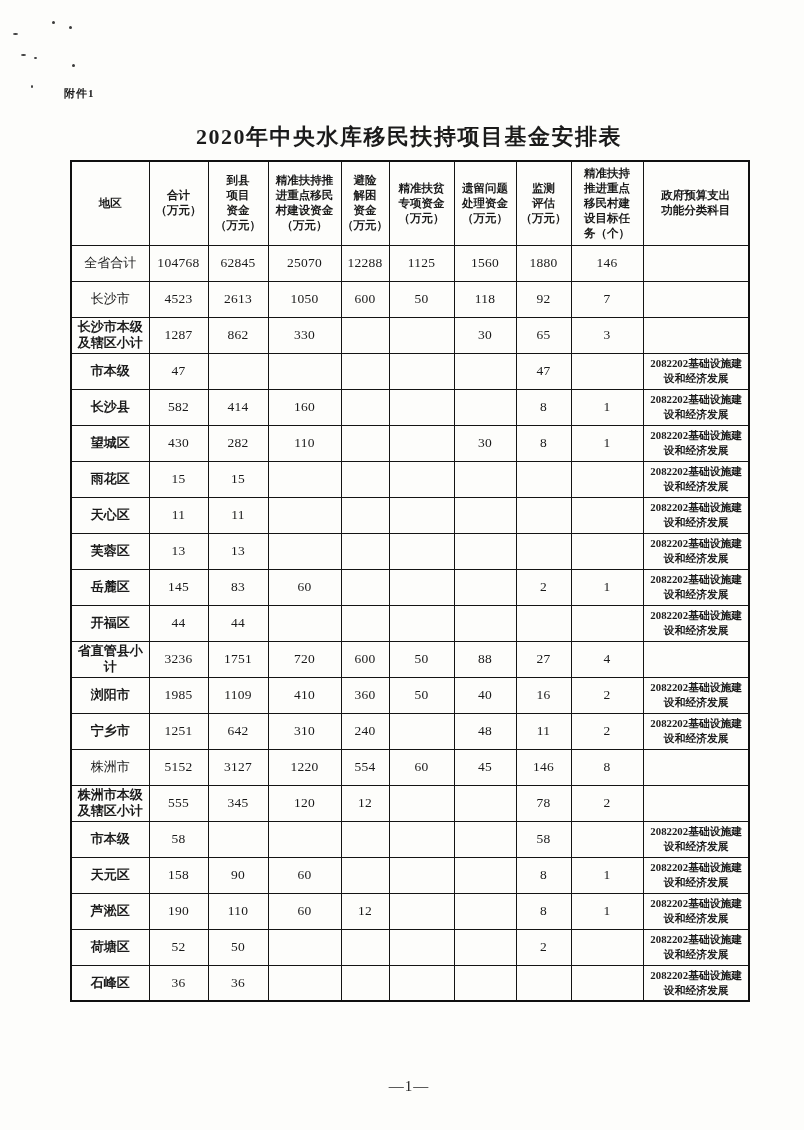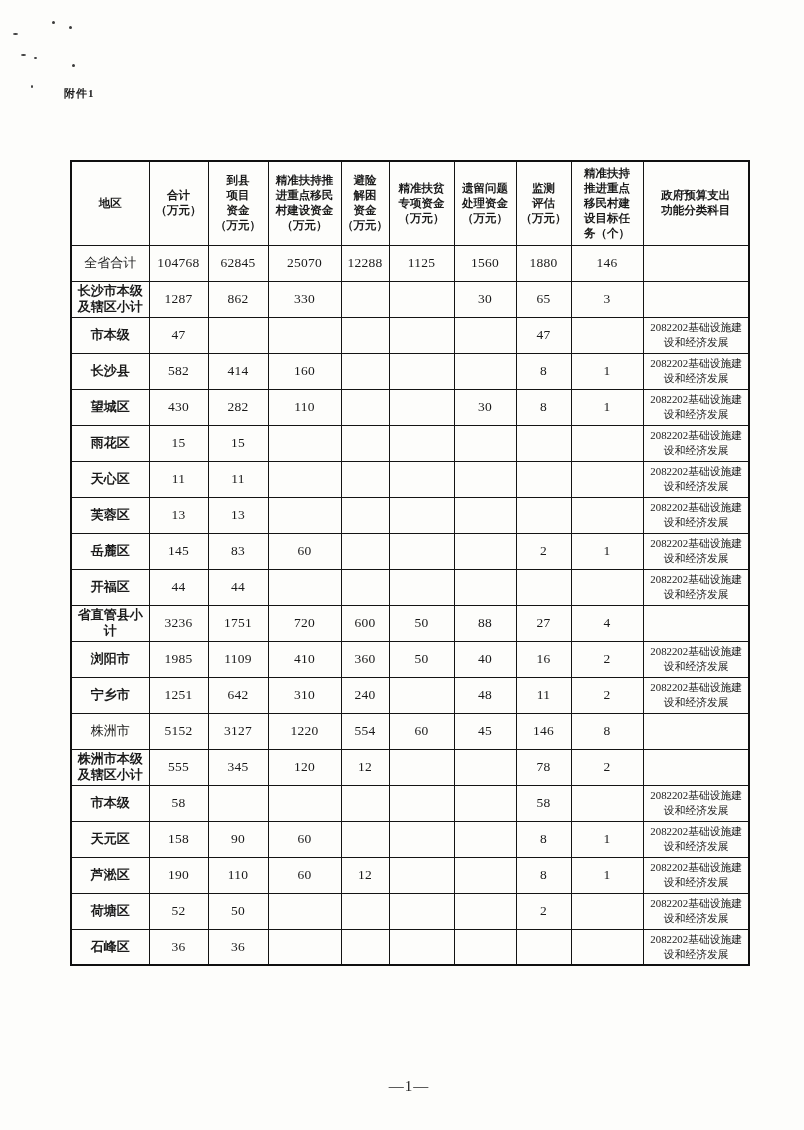--- a/index.html
+++ b/index.html
@@ -70,21 +70,21 @@
     font-size: 13.5px;
     font-weight: 400;
     letter-spacing: 0.3px;
   }
   td.subject-cell {
     font-size: 10.8px;
     text-align: left;
     line-height: 1.35;
     padding: 1px 2px 1px 3px;
     word-break: break-all;
-    font-weight: 400;
+    font-weight: 700;
   }
   tr.style-total td, tr.style-city td { font-weight: 400; }
   tr.style-subtotal td.region-cell { font-weight: 700; }
 
   .col-1 { width: 78px; }
   .col-2 { width: 59px; }
   .col-3 { width: 60px; }
   .col-4 { width: 73px; }
   .col-5 { width: 48px; }
   .col-6 { width: 65px; }
@@ -110,20 +110,21 @@
   <div class="speck" style="left:13px;top:33px;width:5px;height:2px;"></div>
   <div class="speck" style="left:52px;top:21px;width:3px;height:3px;"></div>
   <div class="speck" style="left:69px;top:26px;width:3px;height:3px;"></div>
   <div class="speck" style="left:21px;top:54px;width:5px;height:2px;"></div>
   <div class="speck" style="left:34px;top:57px;width:3px;height:2px;"></div>
   <div class="speck" style="left:72px;top:64px;width:3px;height:3px;"></div>
   <div class="speck" style="left:31px;top:85px;width:2px;height:3px;"></div>
 
   <div class="attachment-label">附件1</div>
 
+  <div class="doc-title">2020年中央水库移民扶持项目基金安排表</div>
 
   <table class="fund-table">
     <colgroup>
       <col class="col-1">
         <col class="col-2">
         <col class="col-3">
         <col class="col-4">
         <col class="col-5">
       <col class="col-6">
         <col class="col-7">
@@ -172,20 +173,32 @@
           <td class="value-cell">104768</td>
           <td class="value-cell">62845</td>
           <td class="value-cell">25070</td>
           <td class="value-cell">12288</td>
           <td class="value-cell">1125</td>
           <td class="value-cell">1560</td>
           <td class="value-cell">1880</td>
           <td class="value-cell">146</td>
           <td class="subject-cell"></td>
         </tr>
+        <tr class="style-city">
+          <td class="region-cell">长沙市</td>
+          <td class="value-cell">4523</td>
+          <td class="value-cell">2613</td>
+          <td class="value-cell">1050</td>
+          <td class="value-cell">600</td>
+          <td class="value-cell">50</td>
+          <td class="value-cell">118</td>
+          <td class="value-cell">92</td>
+          <td class="value-cell">7</td>
+          <td class="subject-cell"></td>
+        </tr>
         <tr class="style-subtotal">
           <td class="region-cell">长沙市本级
 及辖区小计</td>
           <td class="value-cell">1287</td>
           <td class="value-cell">862</td>
           <td class="value-cell">330</td>
           <td class="value-cell"></td>
           <td class="value-cell"></td>
           <td class="value-cell">30</td>
           <td class="value-cell">65</td>

